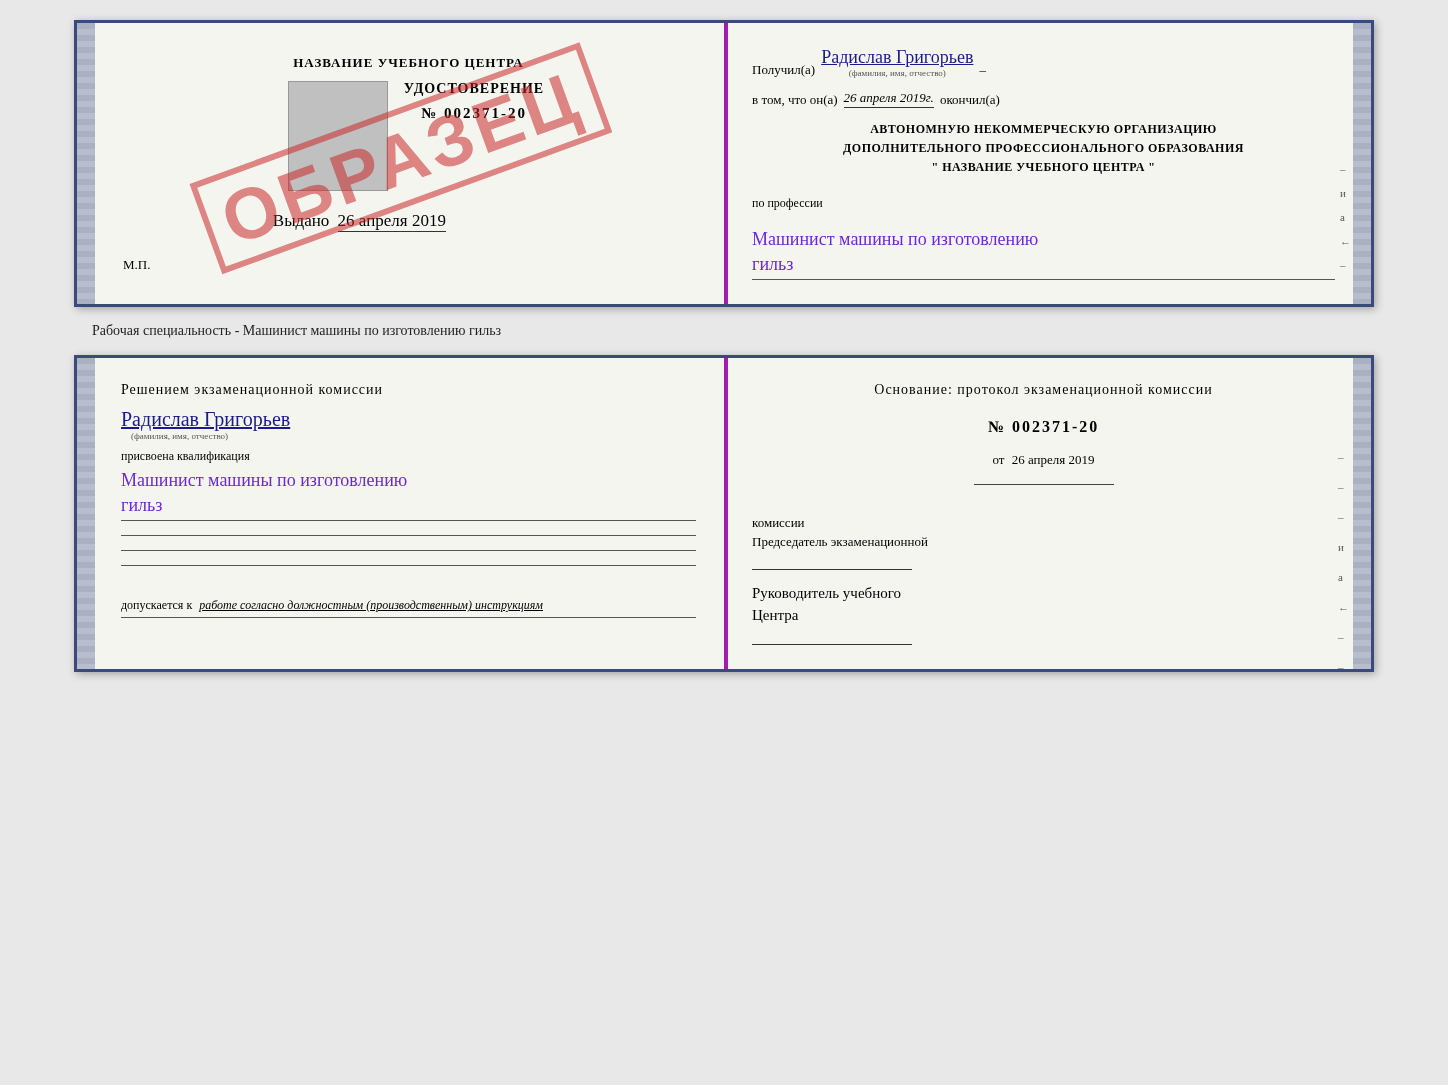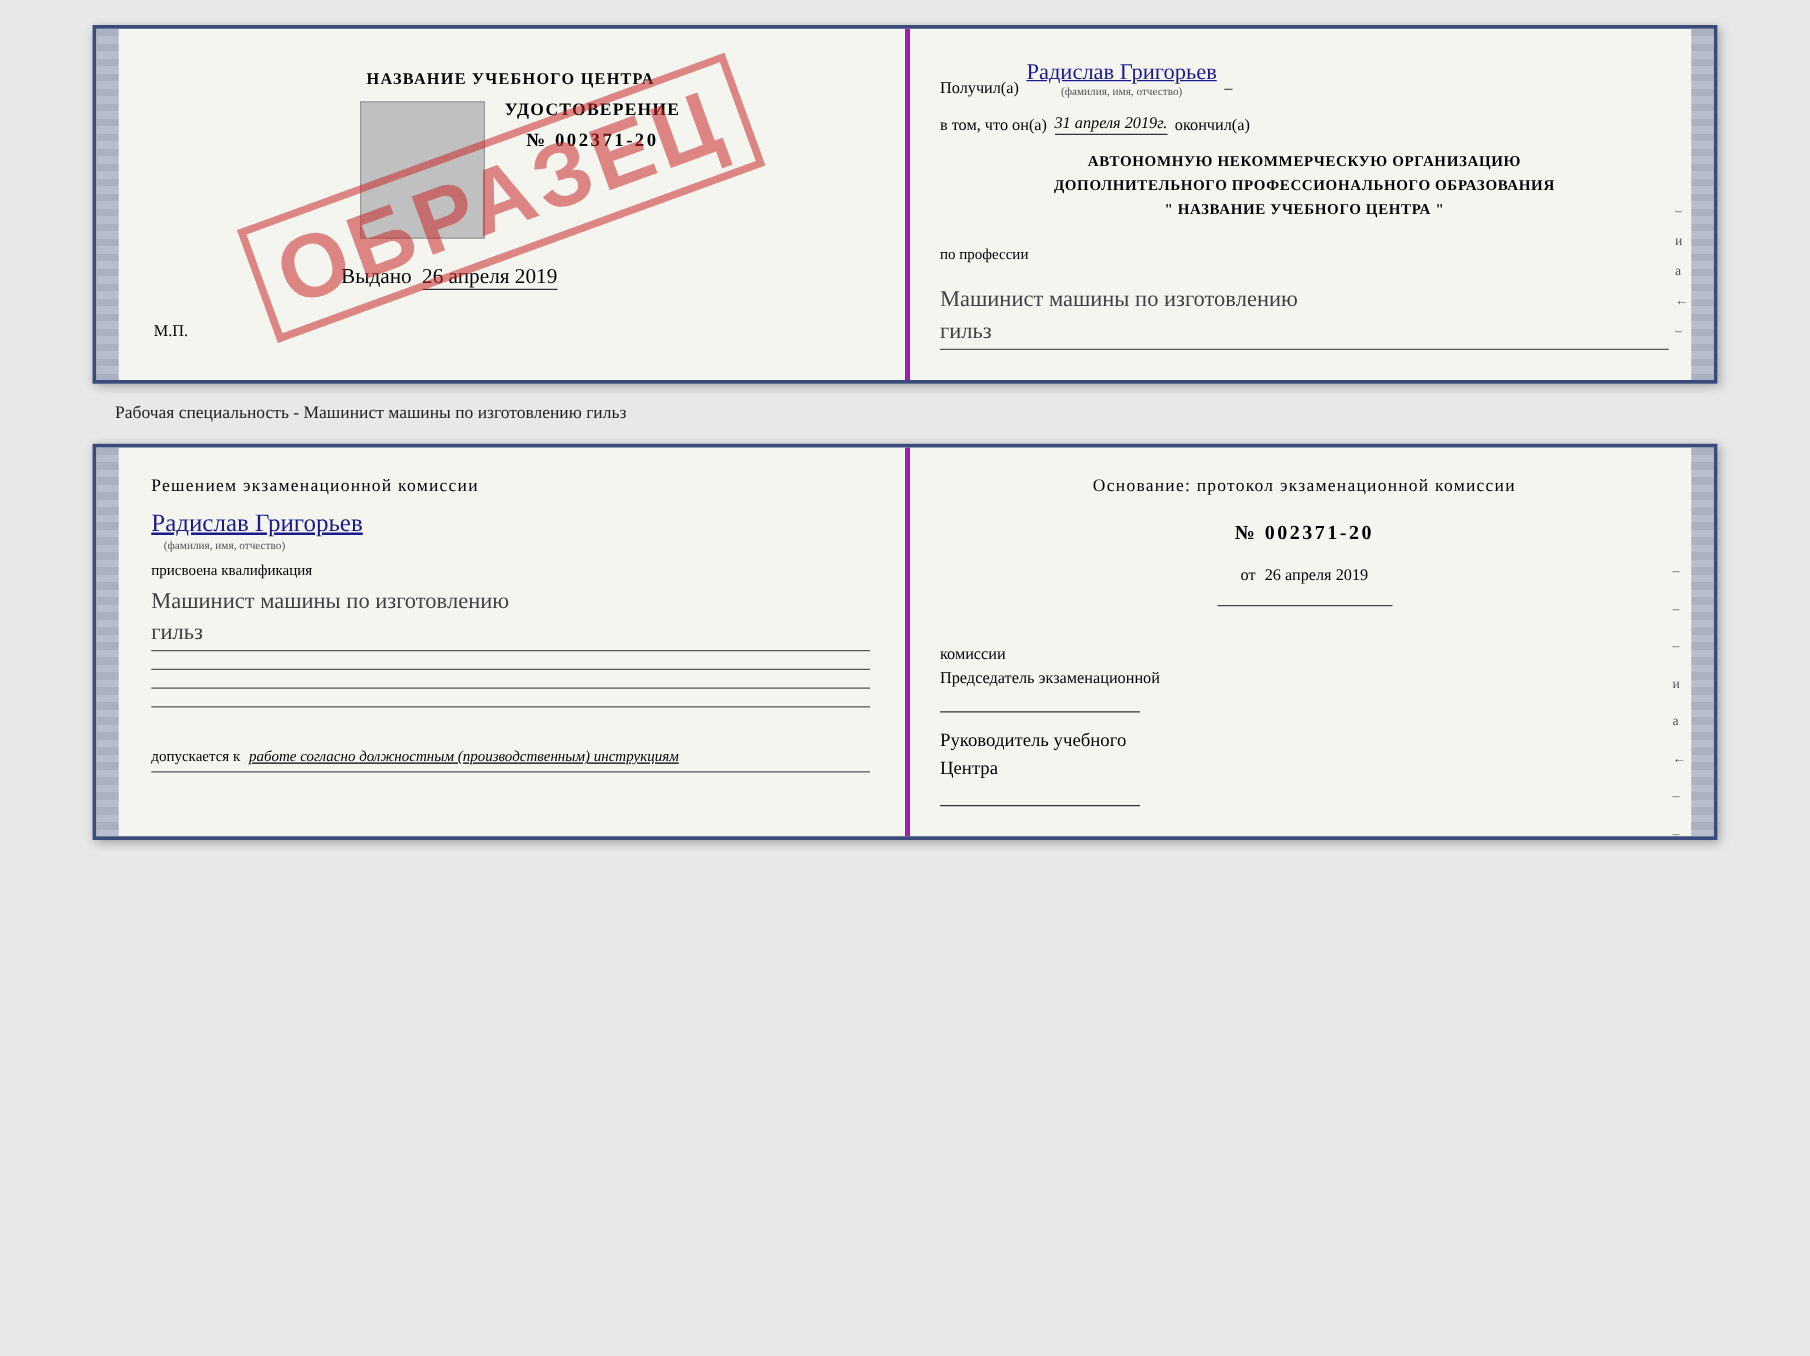--- a/index.html
+++ b/index.html
@@ -185,21 +185,21 @@
     }
 
     .profession-label {
       font-size: 12px;
       margin-top: 6px;
     }
 
     .handwritten-profession {
       font-family: 'Segoe Script', 'Brush Script MT', cursive;
       font-size: 18px;
-      color: #404040;
+      color: #6d28d9;
       line-height: 1.4;
       margin-top: 4px;
     }
 
     .side-marks {
       position: absolute;
       right: 20px;
       top: 50%;
       display: flex;
       flex-direction: column;
@@ -348,21 +348,21 @@
       <span>Получил(а)</span>
       <div style="display:flex;flex-direction:column;align-items:center;">
         <span class="handwritten-name">Радислав Григорьев</span>
         <span class="small-label">(фамилия, имя, отчество)</span>
       </div>
       <span> –</span>
     </div>
 
     <div class="vtom-row">
       <span>в том, что он(а)</span>
-      <span class="underline-text">31 апреля 2019г.</span>
+      <span class="underline-text">26 апреля 2019г.</span>
       <span>окончил(а)</span>
     </div>
 
     <div class="block-text">
       <div>АВТОНОМНУЮ НЕКОММЕРЧЕСКУЮ ОРГАНИЗАЦИЮ</div>
       <div>ДОПОЛНИТЕЛЬНОГО ПРОФЕССИОНАЛЬНОГО ОБРАЗОВАНИЯ</div>
       <div>"   НАЗВАНИЕ УЧЕБНОГО ЦЕНТРА   "</div>
     </div>
 
     <div class="profession-label">по профессии</div>

